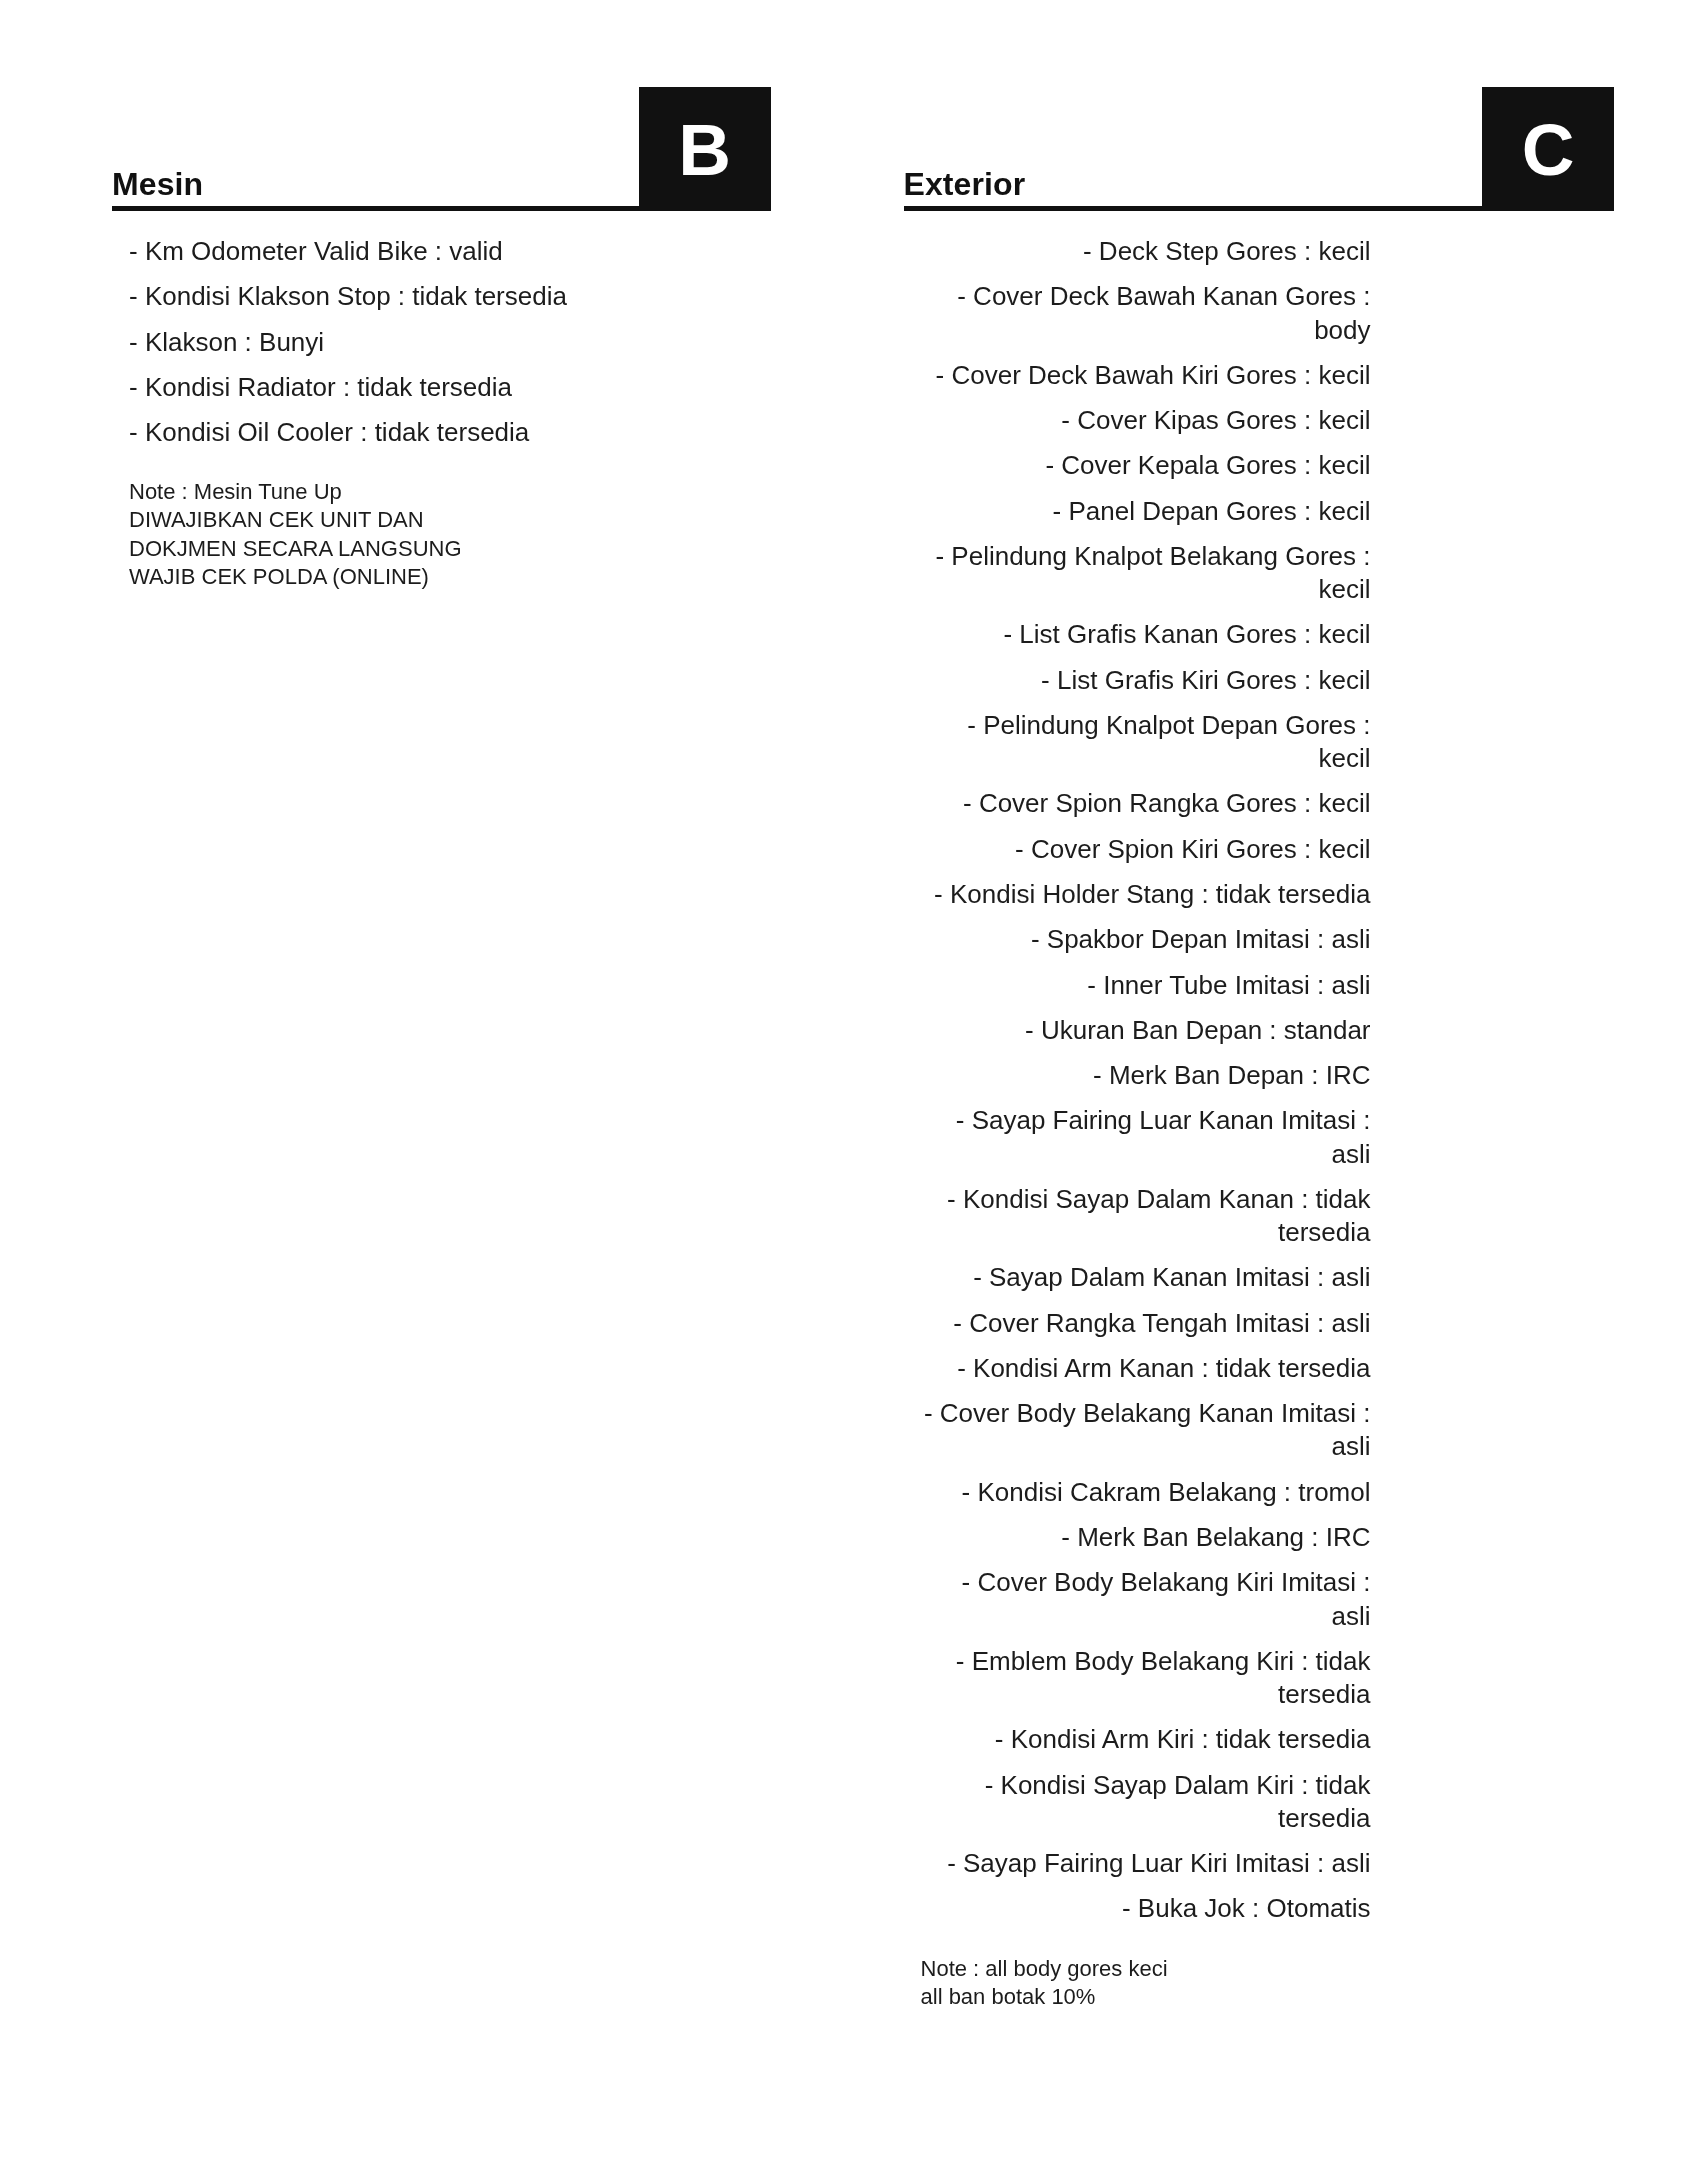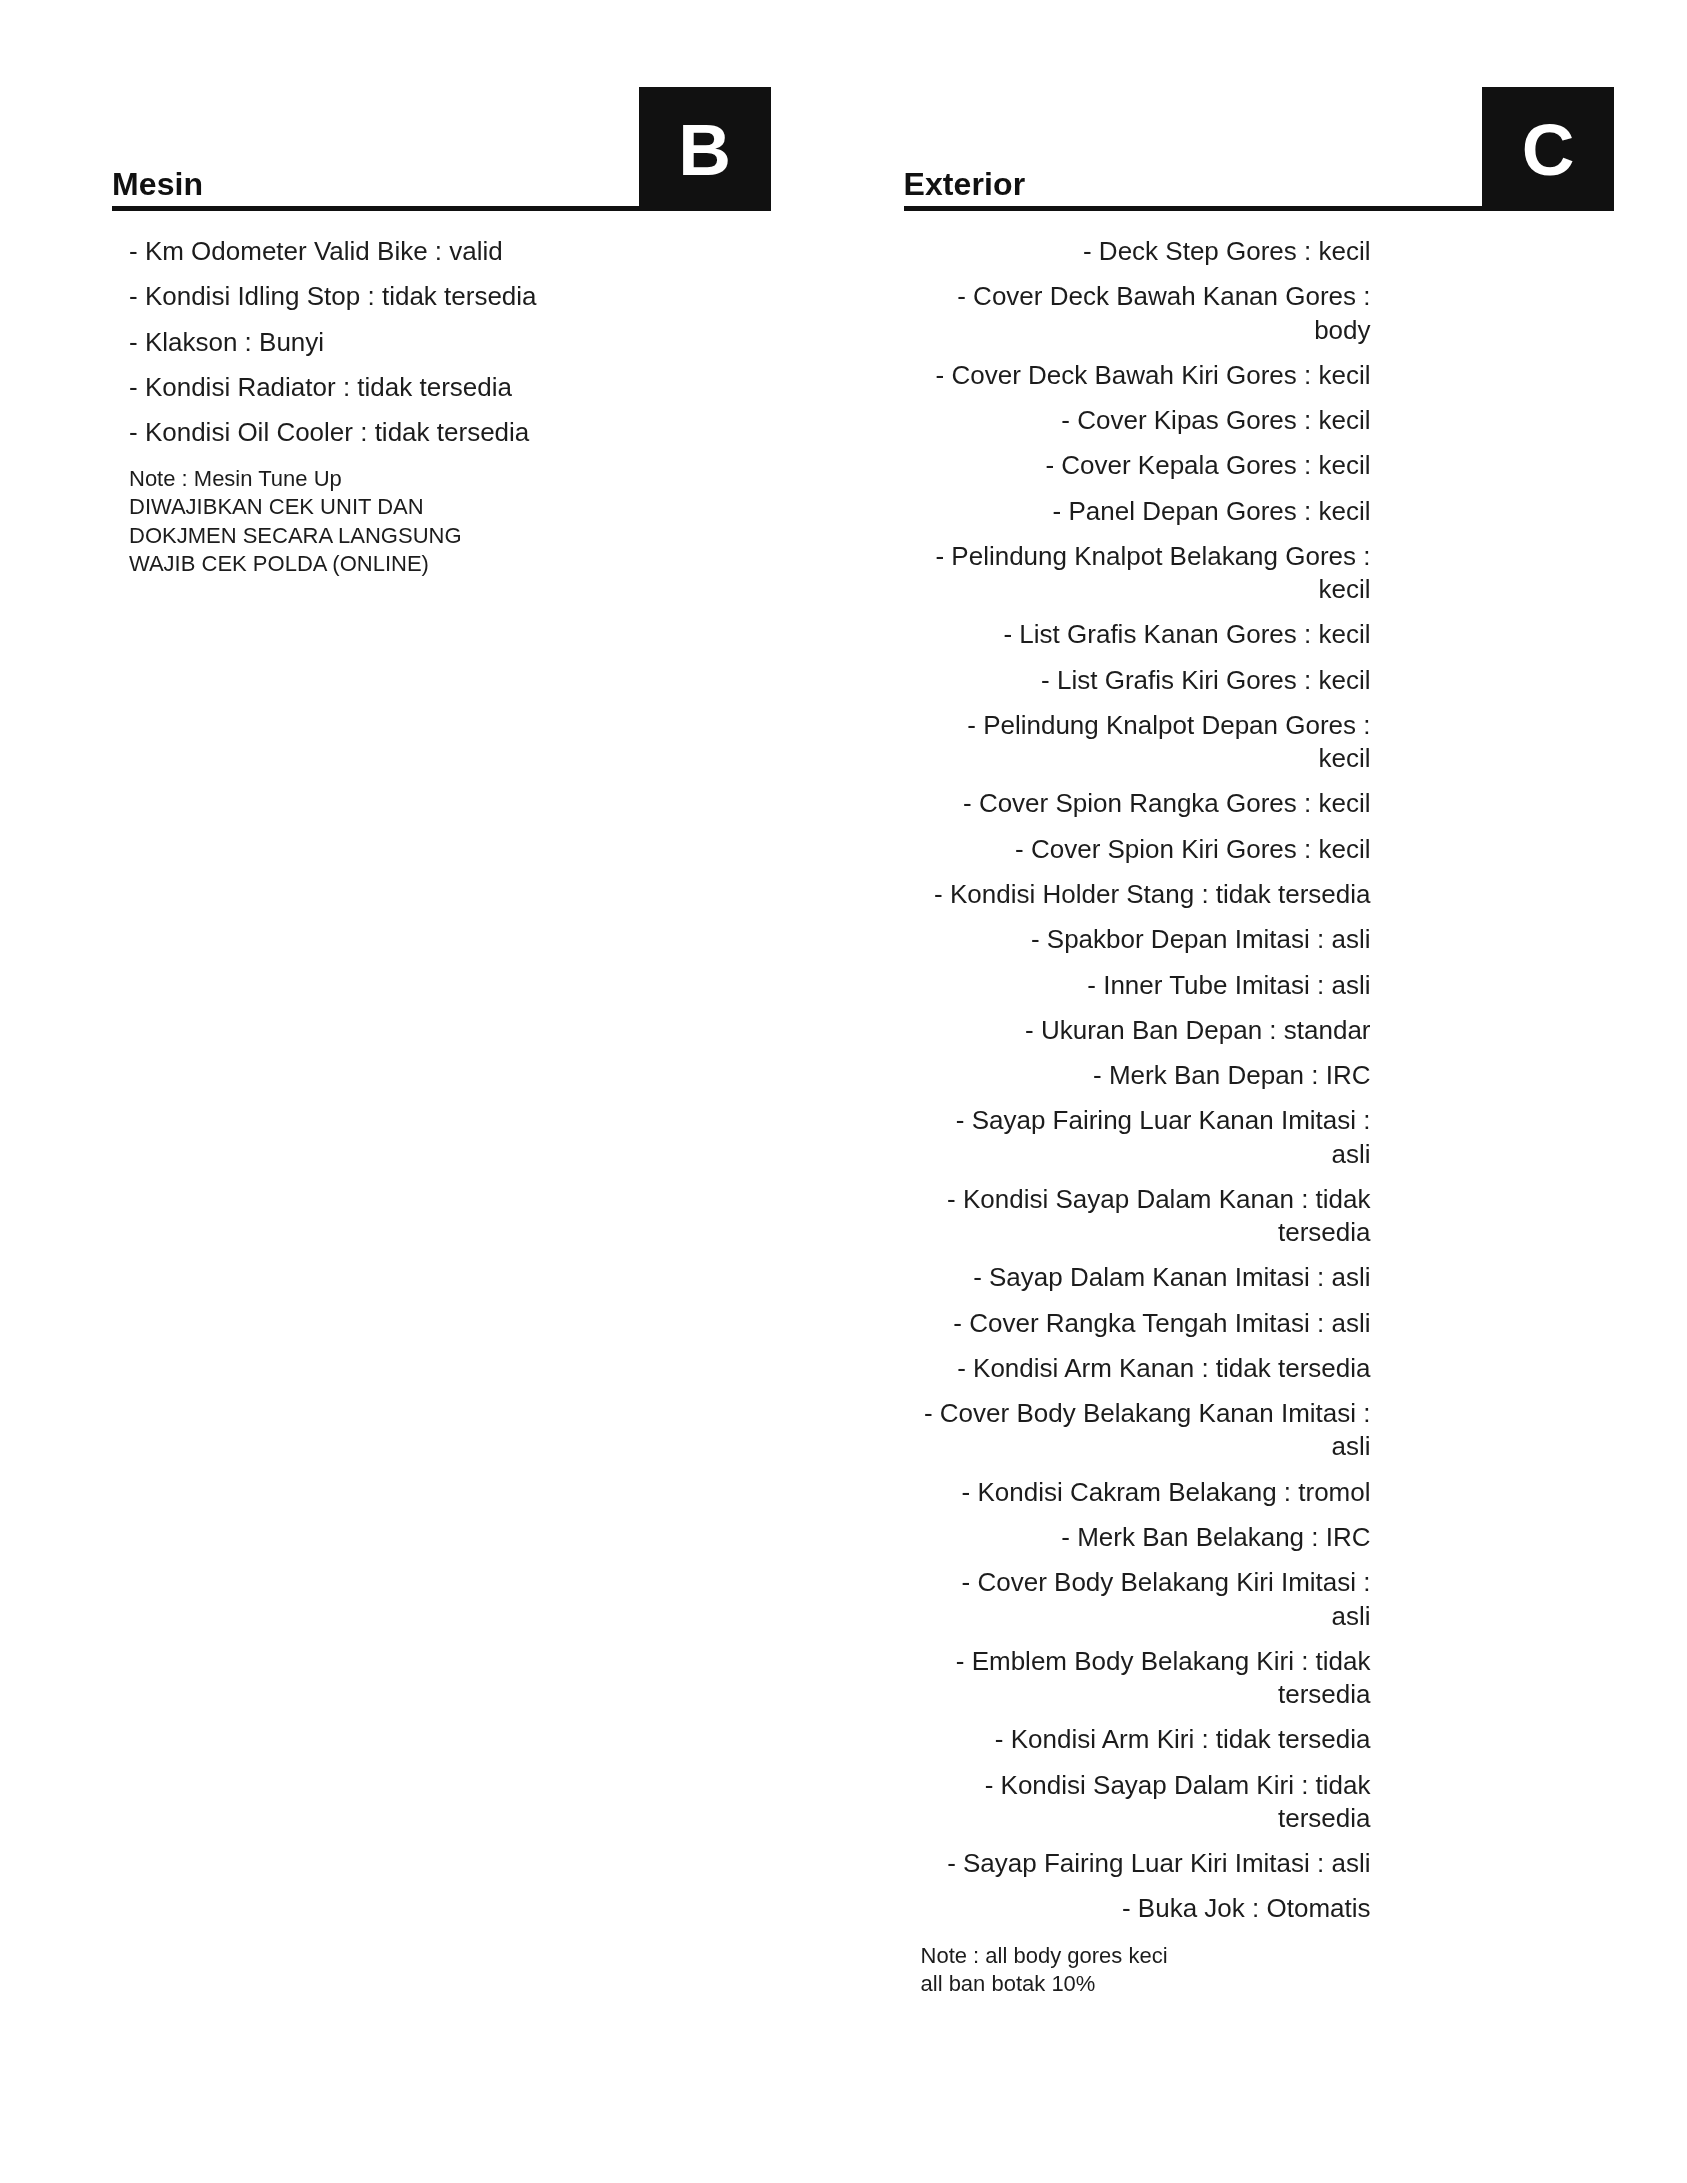--- a/index.html
+++ b/index.html
@@ -95,40 +95,40 @@
   }
   .col.right .item {
     max-width: 450px;
     text-align: right;
   }
   .note {
     font-size: 22px;
     line-height: 1.28;
     color: #1c1c1c;
     padding-left: 17px;
-    margin-top: 16px;
+    margin-top: 29px;
     white-space: pre-line;
     max-width: 463px;
   }
 </style>
 </head>
 <body>
 
 <div class="page">
   <div class="columns">
 
     <div class="col left">
       <div class="section-head">
         <div class="section-title">Mesin</div>
         <div class="section-rule"></div>
         <div class="grade-box">B</div>
       </div>
       <ul class="item-list">
         <li class="item">- Km Odometer Valid Bike : valid</li>
-        <li class="item">- Kondisi Idling Stop : tidak tersedia</li>
+        <li class="item">- Kondisi Klakson Stop : tidak tersedia</li>
         <li class="item">- Klakson : Bunyi</li>
         <li class="item">- Kondisi Radiator : tidak tersedia</li>
         <li class="item">- Kondisi Oil Cooler : tidak tersedia</li>
       </ul>
       <div class="note">Note : Mesin Tune Up
 DIWAJIBKAN CEK UNIT DAN
 DOKJMEN SECARA LANGSUNG
 WAJIB CEK POLDA (ONLINE)</div>
     </div>
 

